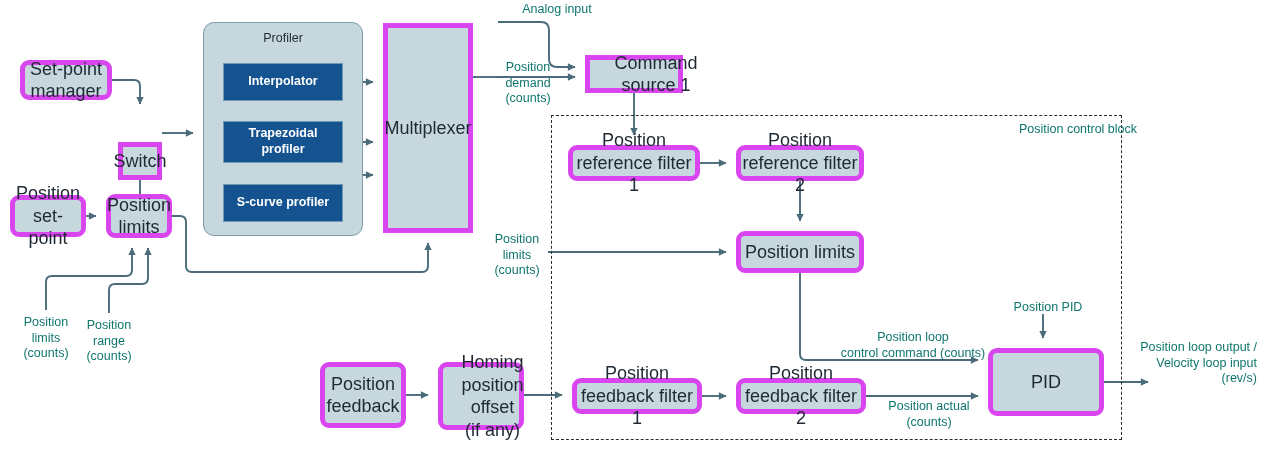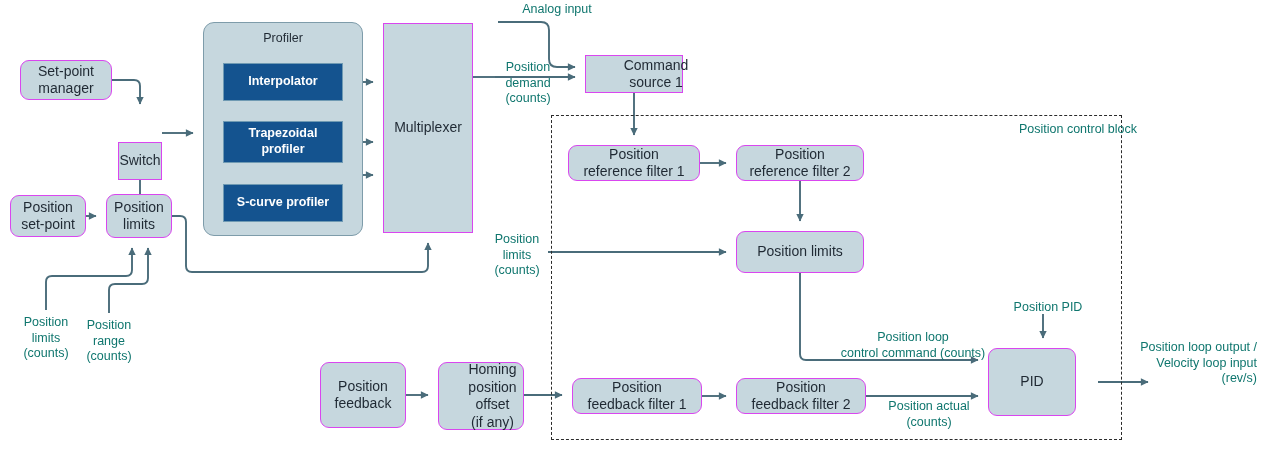--- a/index.html
+++ b/index.html
@@ -21,24 +21,24 @@
     pointer-events:none;
   }
   .node{
     position:absolute;
     box-sizing:border-box;
     display:flex;
     align-items:center;
     justify-content:center;
     text-align:center;
     color:#1f2933;
-    font-size:14px;
+    font-size:18px;
     line-height:1.25;
     background:#c6d7de;
-    border:1px solid #d946ef;
+    border:5px solid #d946ef;
     border-radius:9px;
     z-index:3;
   }
   .node.sharp{ border-radius:0; }
   .node.blue{
     background:#14538f;
     border:1px solid #6f9ab3;
     color:#ffffff;
     font-weight:bold;
     border-radius:0;
@@ -166,21 +166,21 @@
   <div class="node" id="blk-11" style="left: 736px; top: 231px; width: 128px; height: 42px; white-space: pre-line;">Position limits</div>
   <div class="node" id="blk-12" style="left: 320px; top: 362px; width: 86px; height: 66px; white-space: pre-line;">Position
 feedback</div>
   <div class="node" id="blk-13" style="left: 438px; top: 362px; width: 86px; height: 68px; white-space: pre-line; padding-left: 23px;">Homing
 position offset
 (if any)</div>
   <div class="node" id="blk-14" style="left: 572px; top: 378px; width: 130px; height: 36px; white-space: pre-line;">Position
 feedback filter 1</div>
   <div class="node" id="blk-15" style="left: 736px; top: 378px; width: 130px; height: 36px; white-space: pre-line;">Position
 feedback filter 2</div>
-  <div class="node" id="blk-16" style="left: 988px; top: 348px; width: 88px; height: 68px; white-space: pre-line;">PID</div>
+  <div class="node" id="blk-16" style="left: 988px; top: 348px; width: 116px; height: 68px; white-space: pre-line;">PID</div>
 
   <div class="lbl" id="lbl-0" style="left: 497px; top: 2px; width: 120px; text-align: center;">Analog input</div>
   <div class="lbl" id="lbl-1" style="left: 495px; top: 60px; width: 66px; text-align: center;">Position
 demand
 (counts)</div>
   <div class="lbl" id="lbl-2" style="left: 16px; top: 315px; width: 60px; text-align: center;">Position
 limits
 (counts)</div>
   <div class="lbl" id="lbl-3" style="left: 79px; top: 318px; width: 60px; text-align: center;">Position
 range

